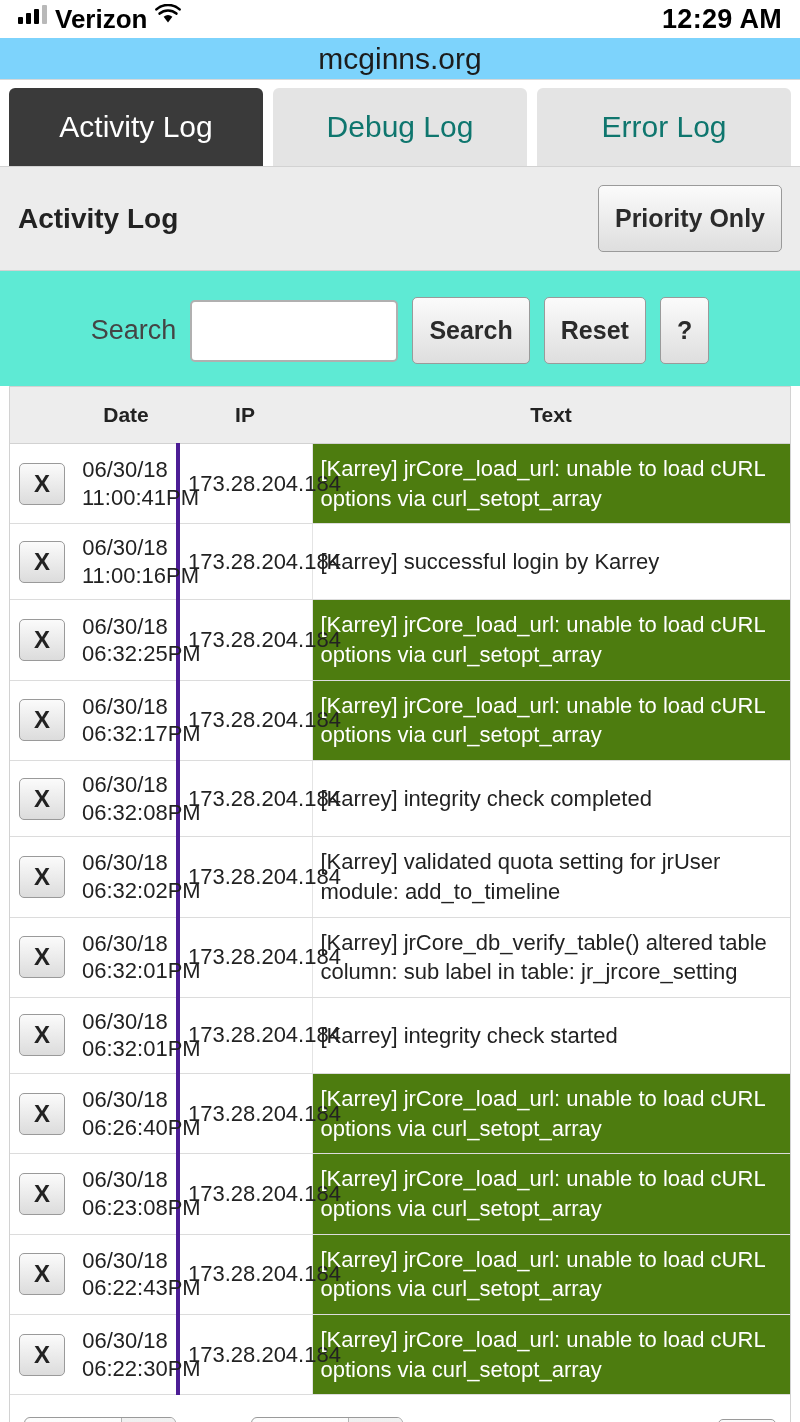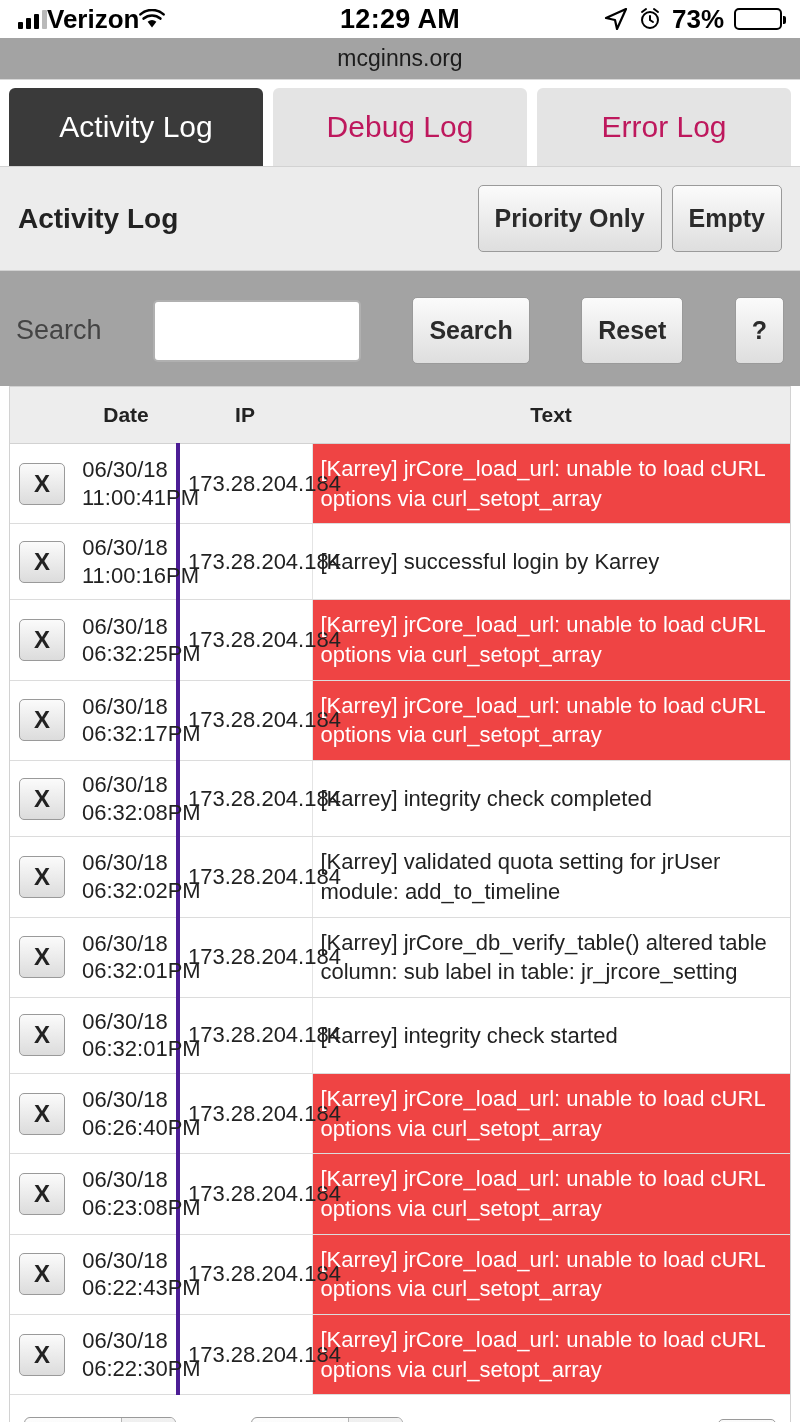--- a/index.html
+++ b/index.html
@@ -15,21 +15,21 @@
   .statusbar {
     height: 38px;
     display: flex;
     align-items: center;
     padding: 0 18px;
     background: #ffffff;
     color: #000000;
     font-size: 27px;
     font-weight: bold;
   }
-  .sb-left { display: flex; align-items: center; gap: 0; flex: 1; }
+  .sb-left { display: flex; gap: 8px; flex: 1; }
   .sb-center { flex: 0 0 auto; font-size: 27px; letter-spacing: 0.3px; }
   .sb-right { display: flex; align-items: center; justify-content: flex-end; gap: 10px; flex: 1; }
 
   .signal { display: inline-flex; align-items: flex-end; gap: 3px; height: 20px; }
   .signal i { display: block; width: 5px; background: #000; border-radius: 1px; }
   .signal i:nth-child(1) { height: 7px; }
   .signal i:nth-child(2) { height: 11px; }
   .signal i:nth-child(3) { height: 15px; }
   .signal i:nth-child(4) { height: 19px; background: #b9b9b9; }
 
@@ -49,41 +49,41 @@
   .batt::after {
     content: ""; position: absolute; right: -6px; top: 6px;
     width: 3px; height: 8px; background: #000; border-radius: 0 2px 2px 0;
   }
   .batt .fill { height: 100%; background: #000; border-radius: 2px; width: 73%; }
 
   
   .urlbar {
     height: 42px;
     display: flex; align-items: center; justify-content: center;
-    background: #a3a3a3;
-    font-size: 23px;
+    background: #7dd3fc;
+    font-size: 30px;
     color: #1c1c1c;
     border-bottom: 1px solid #d8d8d8;
   }
 
   
   .page { background: #ffffff; }
 
   .tabs {
     display: flex;
     gap: 10px;
     padding: 8px 9px 0 9px;
     background: #ffffff;
   }
   .tab {
     flex: 1;
     text-align: center;
     padding: 22px 0;
     font-size: 30px;
-    color: #be185d;
+    color: #0f766e;
     background: #e4e4e4;
     border-radius: 6px 6px 0 0;
   }
   .tab.active {
     background: #3a3a3a;
     color: #ffffff;
   }
 
   .panel-head {
     background: #ececec;
@@ -108,24 +108,24 @@
     background: linear-gradient(#fbfbfb, #dedede);
     border: 1px solid #9a9a9a;
     border-radius: 5px;
     padding: 18px 16px;
     white-space: nowrap;
   }
 
   .searchrow {
     display: flex;
     align-items: center;
-    justify-content: space-between;
+    justify-content: center;
     gap: 14px;
     padding: 26px 16px 22px 16px;
-    background: #a3a3a3;
+    background: #5eead4;
   }
   .search-label { font-size: 27px; color: #444; }
   .search-input {
     width: 208px;
     height: 62px;
     border: 2px solid #b0b0b0;
     border-radius: 5px;
     background: #fff;
     font-size: 26px;
     padding: 0 10px;
@@ -186,21 +186,21 @@
     font-size: 21px;
     color: #333;
     border-right: 1px solid #e4e4e4;
   }
   td.text-cell {
     font-size: 22px;
     line-height: 1.35;
     word-break: break-word;
   }
   tr.alert td.text-cell {
-    background: #ef4444;
+    background: #4d7c0f;
     color: #ffffff;
   }
 
   .pager {
     display: flex;
     align-items: center;
     justify-content: center;
     gap: 14px;
     padding: 22px 14px;
     margin: 0 9px;
@@ -260,36 +260,20 @@
     <span class="carrier">Verizon</span>
     <span class="wifi">
       <svg width="26" height="20" viewBox="0 0 26 20">
         <path d="M13 18.5 L8.6 12.8 A7.2 7.2 0 0 1 17.4 12.8 Z" fill="#000"></path>
         <path d="M4.6 9.6 A12.8 12.8 0 0 1 21.4 9.6" stroke="#000" stroke-width="2.6" fill="none" stroke-linecap="round"></path>
         <path d="M1.4 5.4 A17.5 17.5 0 0 1 24.6 5.4" stroke="#000" stroke-width="2.6" fill="none" stroke-linecap="round"></path>
       </svg>
     </span>
   </div>
   <div class="sb-center">12:29 AM</div>
-  <div class="sb-right">
-    <span class="loc">
-      <svg width="24" height="24" viewBox="0 0 24 24">
-        <path d="M22 2 L2 11 L11 13 L13 22 Z" fill="none" stroke="#000" stroke-width="2.2" stroke-linejoin="round"></path>
-      </svg>
-    </span>
-    <span class="alarm">
-      <svg width="24" height="24" viewBox="0 0 24 24">
-        <circle cx="12" cy="13" r="8" fill="none" stroke="#000" stroke-width="2"></circle>
-        <path d="M12 9 L12 13 L15 15" fill="none" stroke="#000" stroke-width="2" stroke-linecap="round"></path>
-        <path d="M4 5 L8 2 M20 5 L16 2" stroke="#000" stroke-width="2" stroke-linecap="round"></path>
-      </svg>
-    </span>
-    <span class="battpct">73%</span>
-    <span class="batt"><span class="fill"></span></span>
-  </div>
 </div>
 
 <div class="urlbar">
   <span>mcginns.org</span>
 </div>
 
 <div class="page">
 
   <div class="tabs">
     <div class="tab active">
@@ -299,21 +283,20 @@
       <span>Debug Log</span>
     </div>
     <div class="tab">
       <span>Error Log</span>
     </div>
   </div>
 
   <div class="panel-head">
     <div class="panel-title">Activity Log</div>
     <button class="btn">Priority Only</button>
-    <button class="btn">Empty</button>
   </div>
 
   <div class="searchrow">
     <span class="search-label">Search</span>
     <input class="search-input" type="text" value="" placeholder="" style="">
     <button class="btn">Search</button>
     <button class="btn">Reset</button>
     <button class="btn">?</button>
   </div>
 

